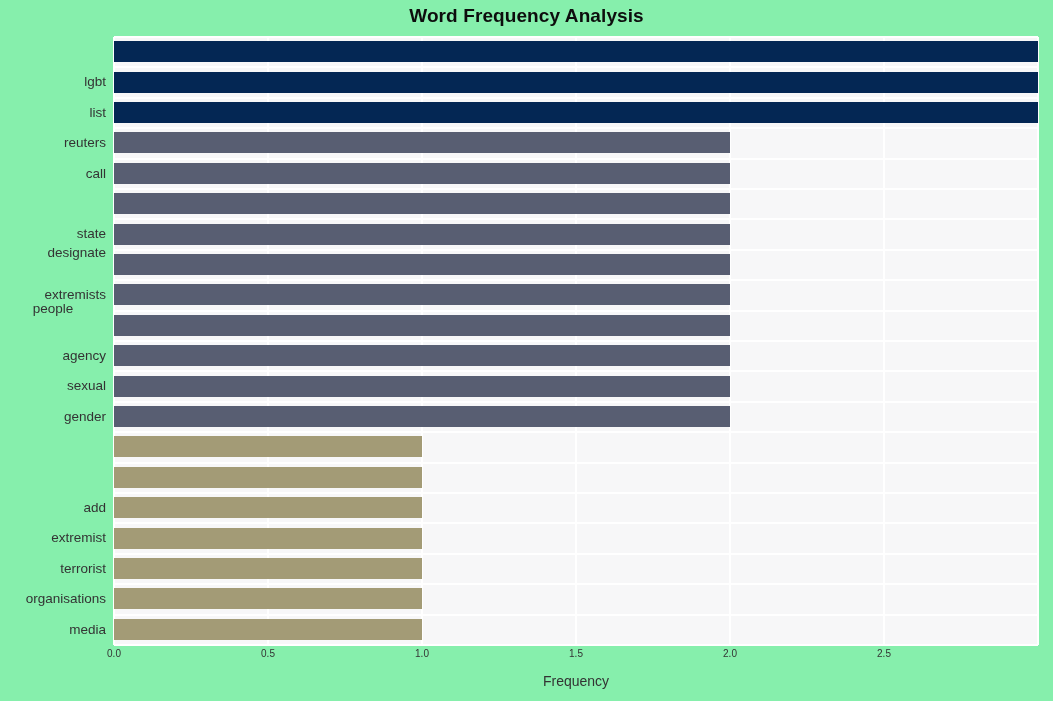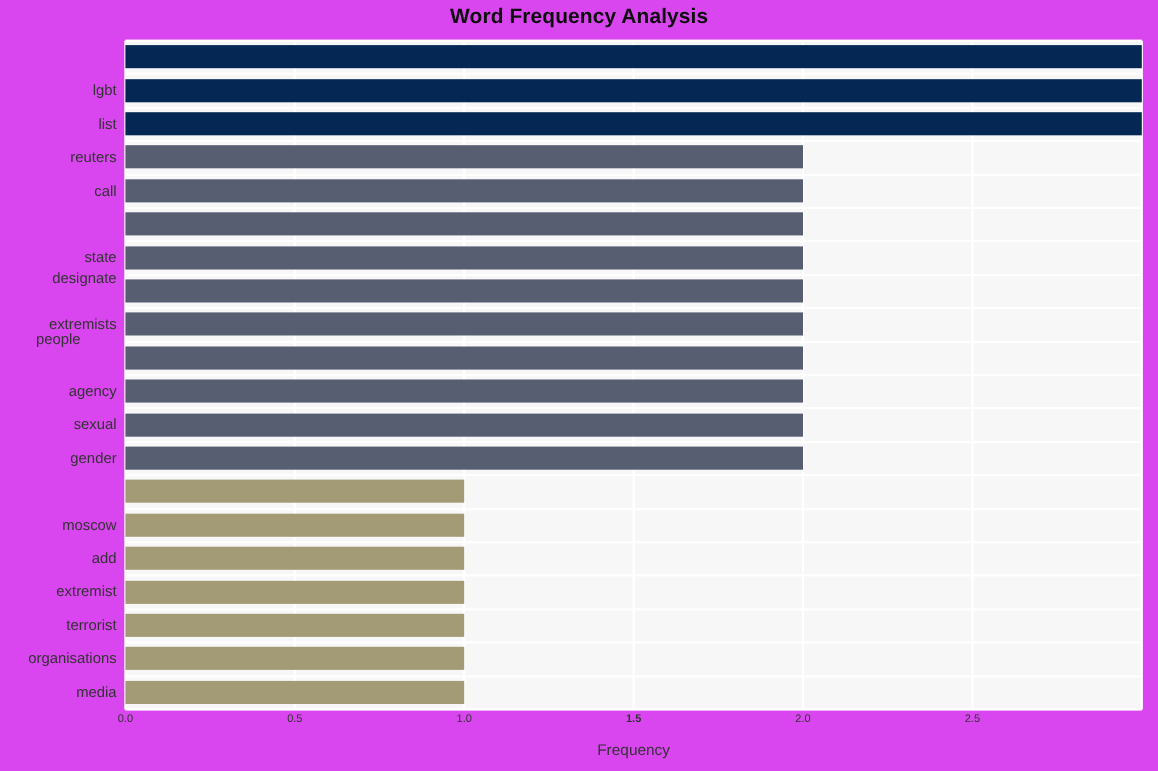--- a/index.html
+++ b/index.html
@@ -11,21 +11,21 @@
     width: 1053px;
     height: 701px;
     font-family: "Liberation Sans", sans-serif;
     overflow: hidden;
   }
 
   #figure {
     position: relative;
     width: 1053px;
     height: 701px;
-    background: #d946ef;
+    background: #86efac;
   }
 
   
   #chart-title {
     position: absolute;
     left: 0;
     top: 5px;
     width: 1053px;
     text-align: center;
     font-size: 19px;
@@ -230,32 +230,31 @@
       <div class="ytick" style="top: 60.8px;">list</div>
       <div class="ytick" style="top: 91.2px;">reuters</div>
       <div class="ytick" style="top: 121.6px;">call</div>
       <div class="ytick" style="top: 182.4px;">state</div>
       <div class="ytick" style="top: 201px;">designate</div>
       <div class="ytick" style="top: 243.2px;">extremists</div>
       <div class="ytick" style="top: 257px; text-align: center;">people</div>
       <div class="ytick" style="top: 304px;">agency</div>
       <div class="ytick" style="top: 334.4px;">sexual</div>
       <div class="ytick" style="top: 364.8px;">gender</div>
-      <div class="ytick" style="top: 425.6px;">moscow</div>
       <div class="ytick" style="top: 456px;">add</div>
       <div class="ytick" style="top: 486.4px;">extremist</div>
       <div class="ytick" style="top: 516.8px;">terrorist</div>
       <div class="ytick" style="top: 547.2px;">organisations</div>
       <div class="ytick" style="top: 577.6px;">media</div>
     </div>
   <div id="xtick-layer">
       <div class="xtick" style="left: 114px;">0.0</div>
       <div class="xtick" style="left: 268px;">0.5</div>
       <div class="xtick" style="left: 422px;">1.0</div>
-      <div class="xtick" style="left: 576px; font-weight: bold;">1.5</div>
+      <div class="xtick" style="left: 576px;">1.5</div>
       <div class="xtick" style="left: 730px;">2.0</div>
       <div class="xtick" style="left: 884px;">2.5</div>
       <div class="xtick" style="left: 1070px;">3.0</div>
     </div>
 
   <div id="xaxis-label">Frequency</div>
 
 </div>
 
 </body></html>

